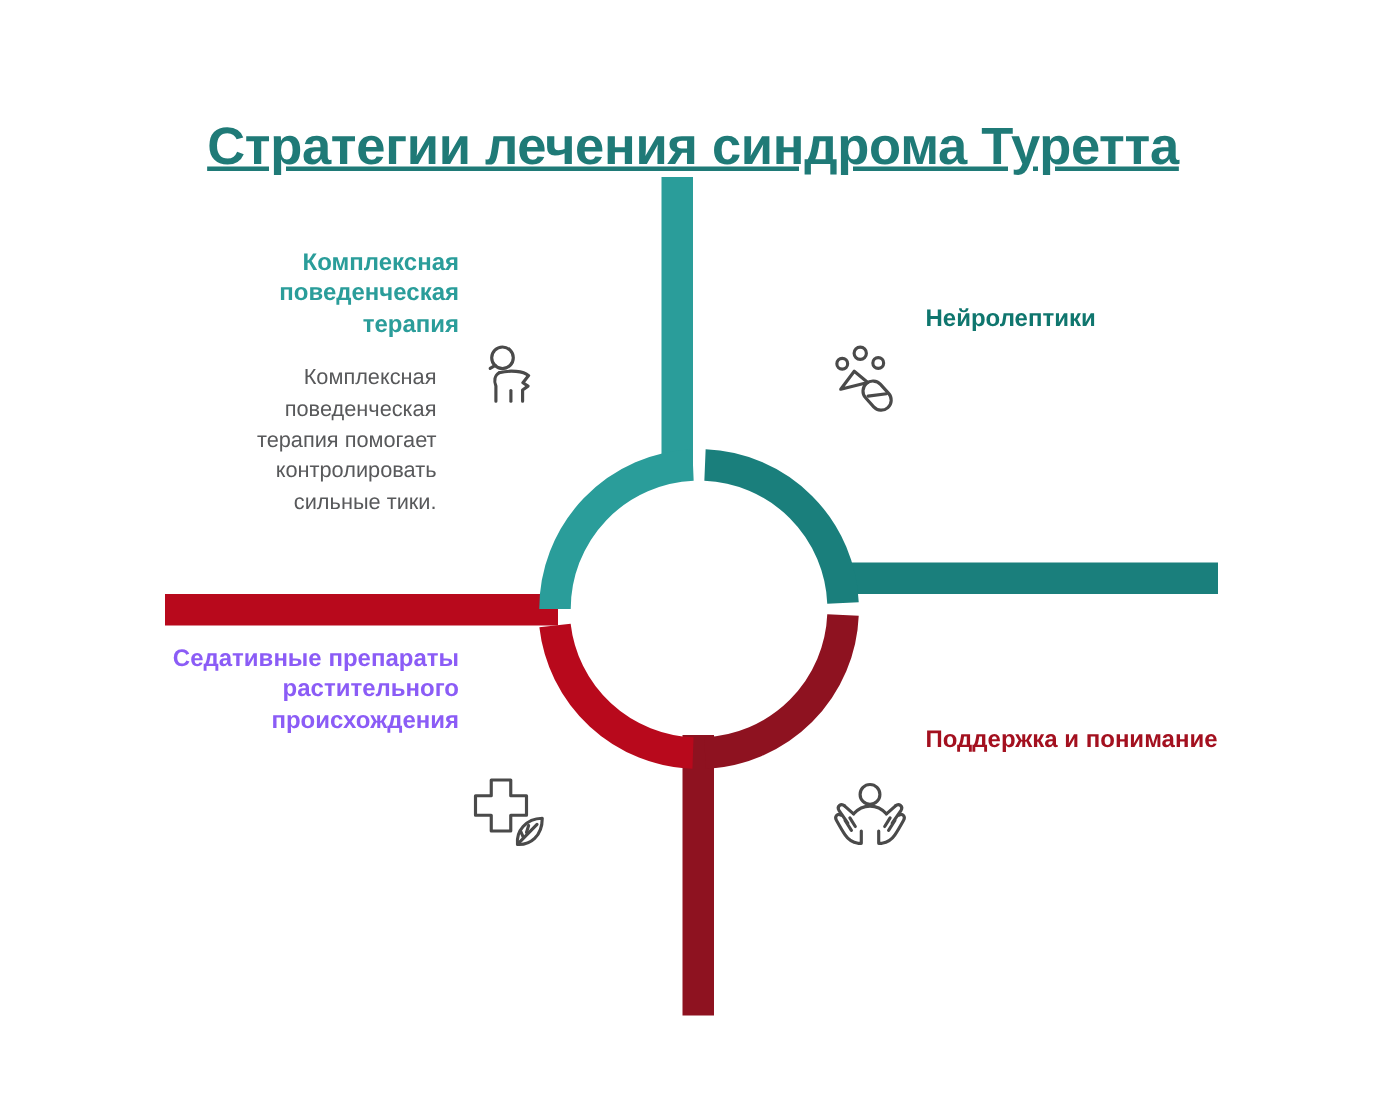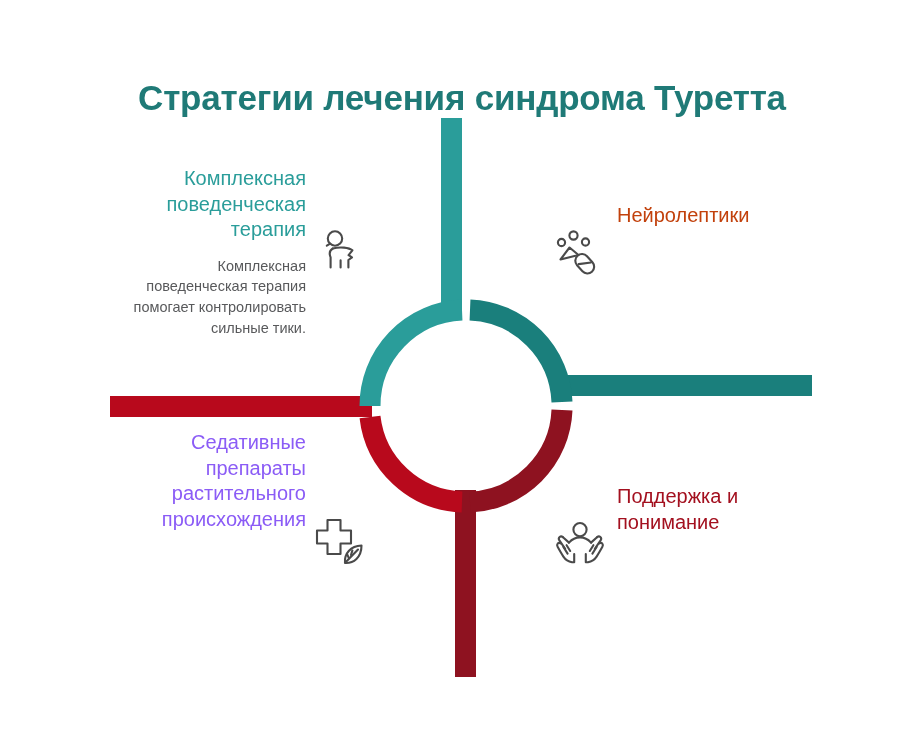--- a/index.html
+++ b/index.html
@@ -27,54 +27,55 @@
     position: absolute;
     top: 56px;
     left: 0;
     width: 924px;
     text-align: center;
     font-size: 35px;
     font-weight: bold;
     color: #1F7A77;
     letter-spacing: -0.2px;
     line-height: 1.1;
+    text-decoration: underline;
   }
 
   
   #hub {
     position: absolute;
     left: 0;
     top: 0;
     width: 924px;
     height: 732px;
     pointer-events: none;
   }
 
   
   .quad {
     position: absolute;
   }
   .quad-heading {
-    font-size: 20px;
-    font-weight: normal;
+    font-size: 16px;
+    font-weight: bold;
     line-height: 1.28;
     margin: 0 0 13px 0;
   }
   .quad-body {
     font-size: 14.5px;
     line-height: 1.42;
     color: #58595B;
-    margin: 0;
+    margin: 15px;
   }
 
   .align-right { text-align: right; }
   .align-left  { text-align: left; }
 
   .teal-head { color: #2A9D9A; }
-  .teal-head-dark { color: #c2410c; }
+  .teal-head-dark { color: #0f766e; }
   .red-head  { color: #8b5cf6; }
   .red-head-dark { color: #A3101F; }
 
   
   #quad-cbt {
     left: 118px;
     top: 166px;
     width: 188px;
   }
   

